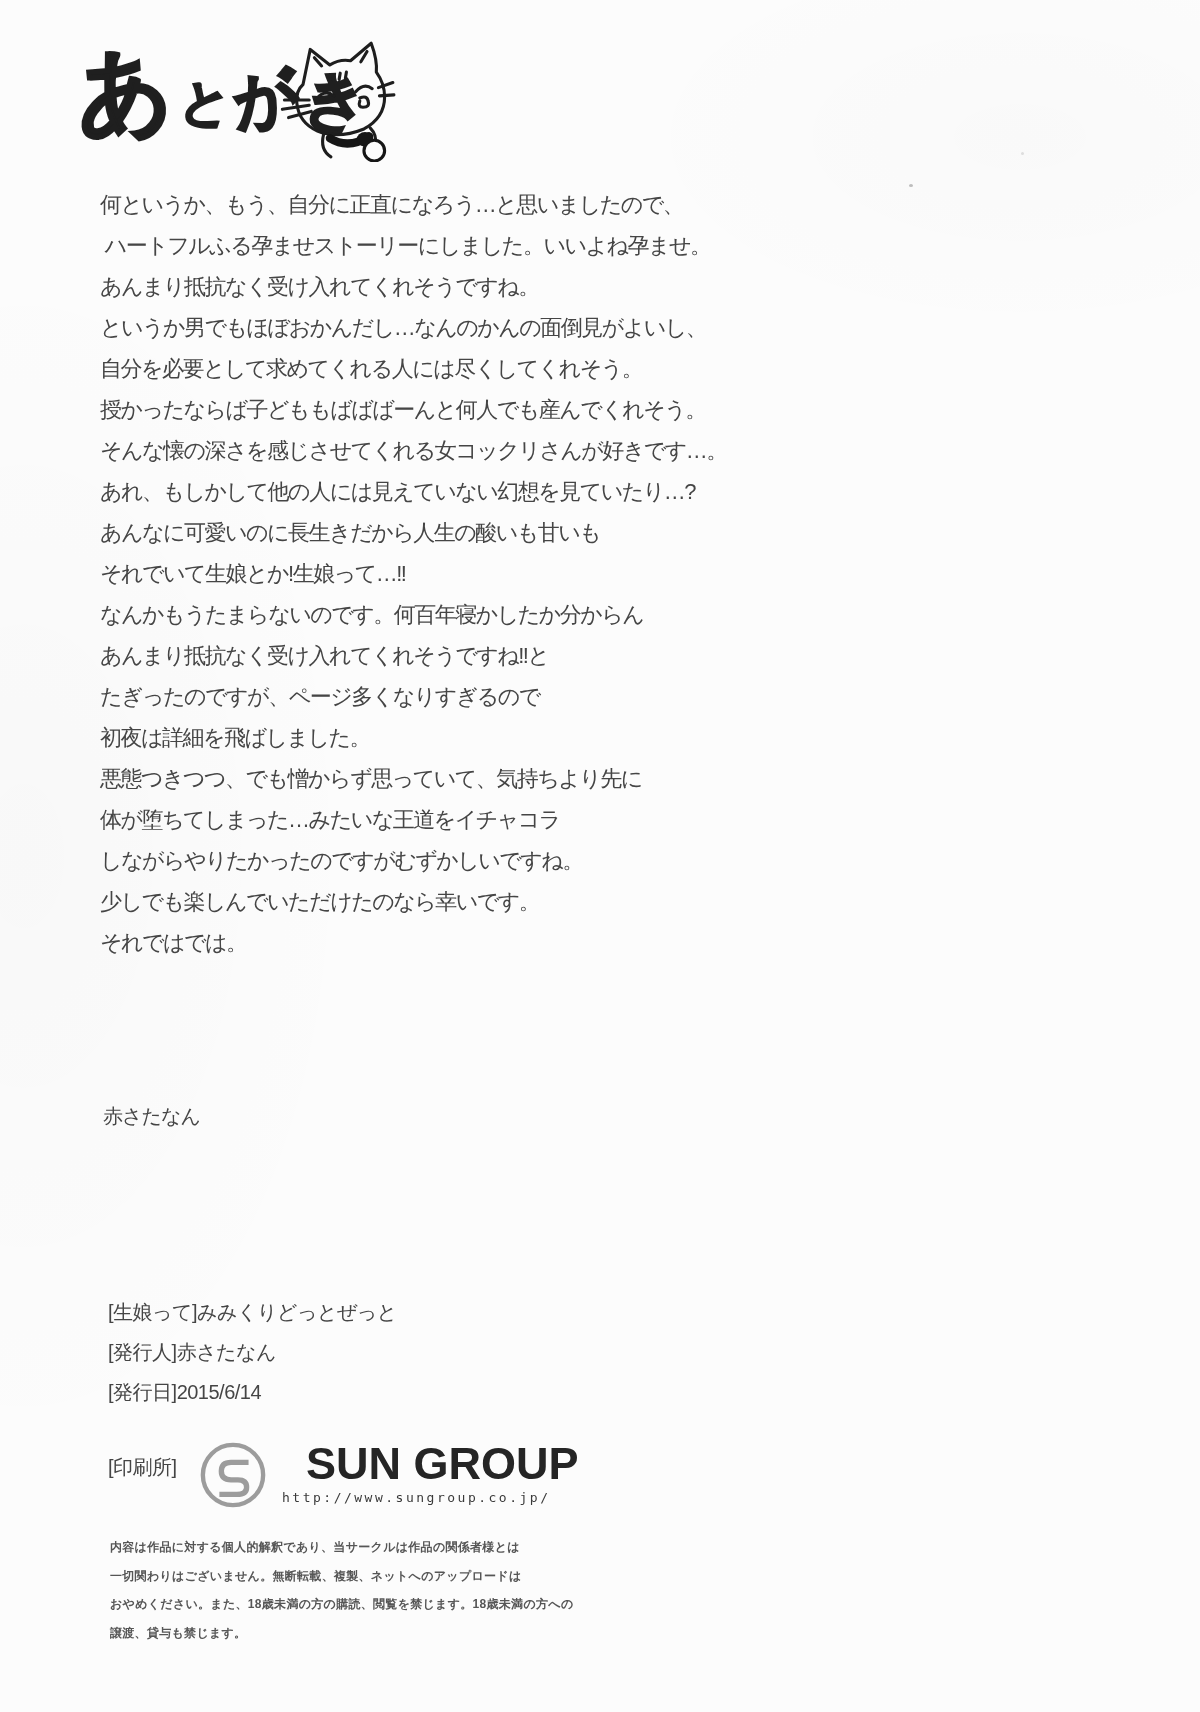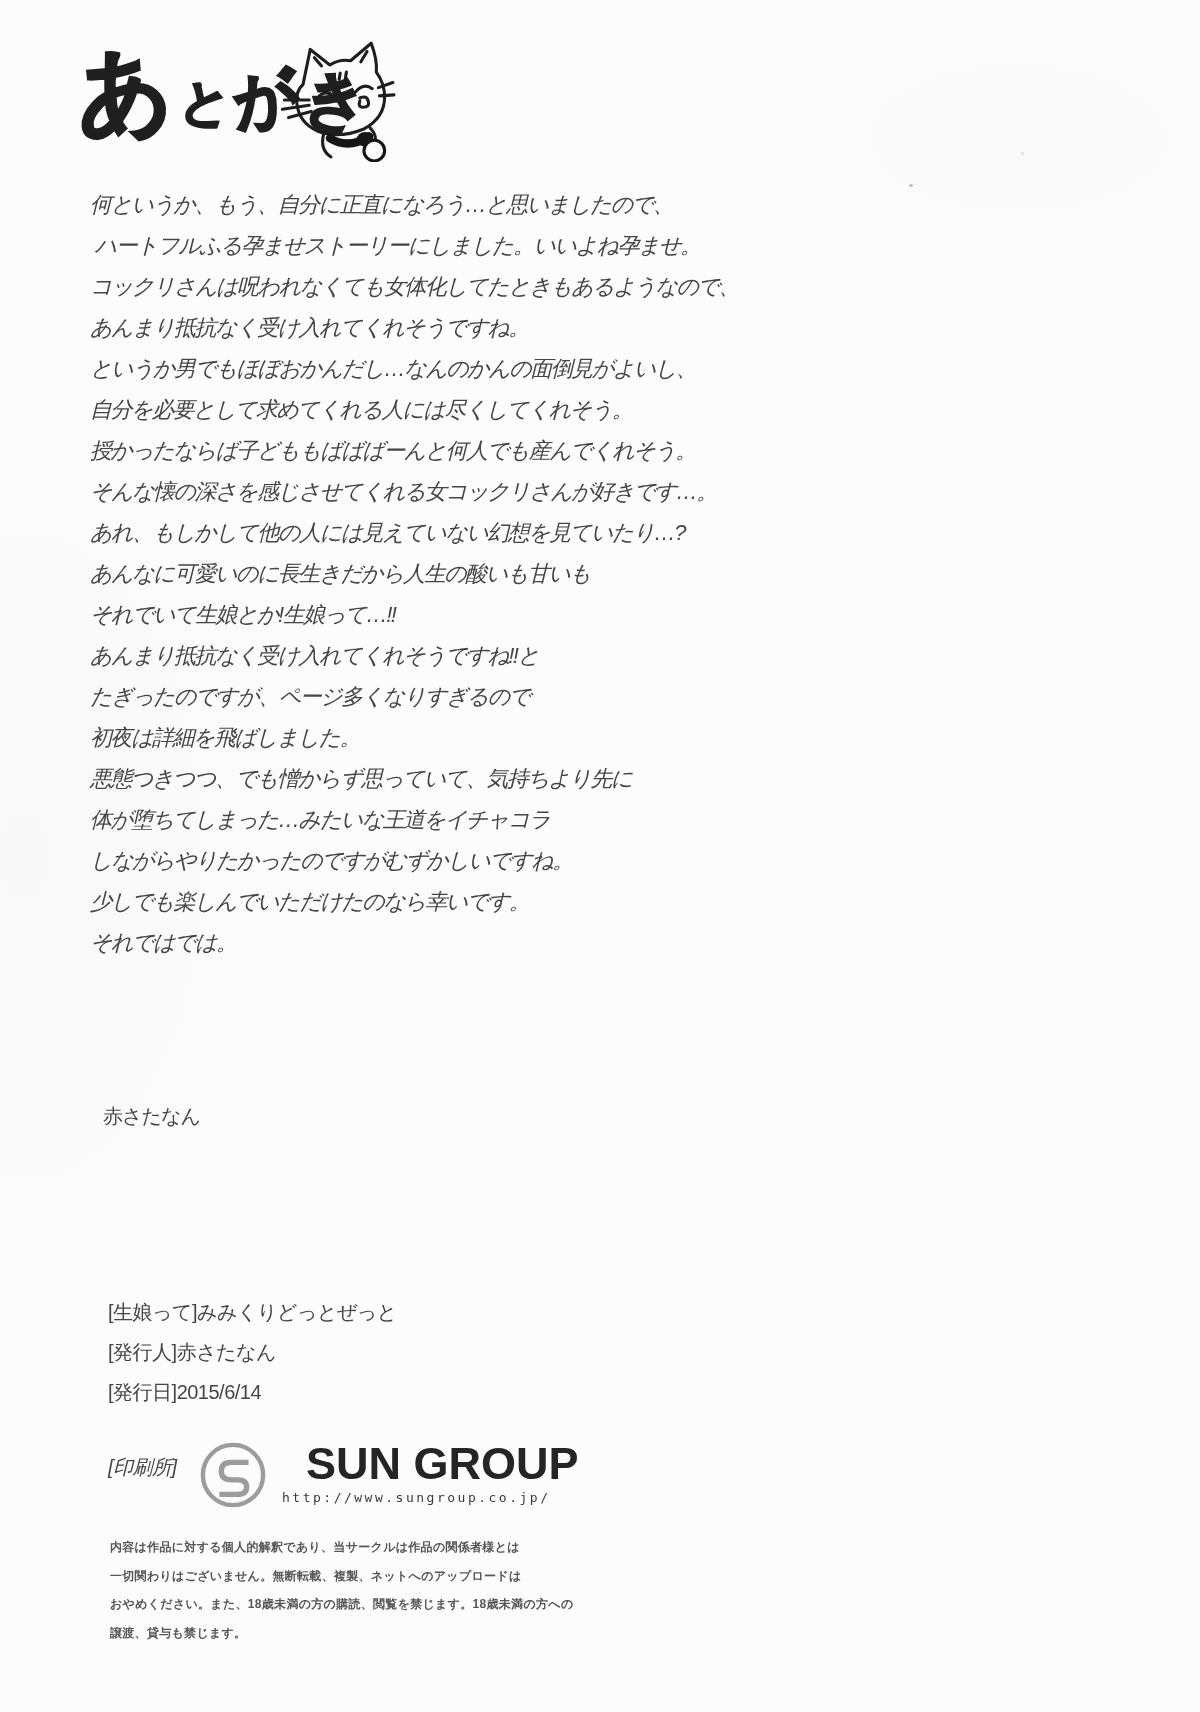--- a/index.html
+++ b/index.html
@@ -23,39 +23,38 @@
     font-weight:bold;line-height:1;
   }
   .title .ch{display:inline-block;-webkit-text-stroke:2.5px var(--ink-strong,#1f1f1f);}
   .ch-0{font-size:94px;transform:rotate(-5deg);}
   .ch-1{font-size:50px;margin:0 2px 10px 8px;transform:rotate(6deg);}
   .ch-2{font-size:64px;margin-bottom:8px;transform:rotate(-9deg);}
   .ch-3{font-size:64px;margin:0 0 6px 4px;transform:rotate(3deg);}
   .cat{position:absolute;left:272px;top:36px;}
   
   .afterword{
-    position:absolute;left:90px;top:184px;width:680px;
+    position:absolute;left:100px;top:184px;width:680px;
     font-size:22px;letter-spacing:-1.5px;line-height:41px;
     color:var(--ink,#454545);
-    font-style:italic;
   }
   .afterword-line{white-space:pre-wrap;height:41px;}
   .signature{
     position:absolute;left:103px;top:1103px;
     font-size:20px;letter-spacing:-1px;color:var(--ink,#454545);
   }
   
   .credits{
     position:absolute;left:108px;top:1292px;
     font-size:20px;line-height:40px;letter-spacing:-0.5px;
     color:var(--ink,#454545);
   }
   .credit-row{height:40px;}
   .printer-row{position:absolute;left:108px;top:1438px;width:500px;height:80px;}
-  .printer-label{position:absolute;left:0;top:16px;font-size:20px;letter-spacing:-0.5px;font-style:italic;}
+  .printer-label{position:absolute;left:0;top:16px;font-size:20px;letter-spacing:-0.5px;}
   .sun-logo{position:absolute;left:90px;top:2px;}
   .sun-name{
     position:absolute;left:162px;top:0;
     font-size:45px;font-weight:bold;letter-spacing:0px;
     color:#252525;font-family:"Liberation Sans",sans-serif;margin-left:36px;
   }
   .sun-url{
     position:absolute;left:174px;top:52px;
     font-size:13px;letter-spacing:2.5px;color:#3a3a3a;
     font-family:"DejaVu Sans Mono",monospace;
@@ -105,29 +104,29 @@
       </g>
       <path d="M56 99 Q74 110 94 97" stroke="#161616" stroke-width="8" fill="none" stroke-linecap="round"></path>
       <ellipse cx="90" cy="100" rx="8" ry="7" fill="#161616"></ellipse>
       <circle cx="99" cy="111" r="10" fill="#fcfcfc" stroke="#161616" stroke-width="3"></circle>
     </svg>
   </div>
 
   <div class="afterword">
       <div class="afterword-line">何というか、もう、自分に正直になろう…と思いましたので、</div>
       <div class="afterword-line"> ハートフルふる孕ませストーリーにしました。いいよね孕ませ。</div>
-      <div class="afterword-line">コックリさんは呪われなくても女体化してたときもあるようなので、</div>
       <div class="afterword-line">あんまり抵抗なく受け入れてくれそうですね。</div>
       <div class="afterword-line">というか男でもほぼおかんだし…なんのかんの面倒見がよいし、</div>
       <div class="afterword-line">自分を必要として求めてくれる人には尽くしてくれそう。</div>
       <div class="afterword-line">授かったならば子どももばばばーんと何人でも産んでくれそう。</div>
       <div class="afterword-line">そんな懐の深さを感じさせてくれる女コックリさんが好きです…。</div>
       <div class="afterword-line">あれ、もしかして他の人には見えていない幻想を見ていたり…?</div>
       <div class="afterword-line">あんなに可愛いのに長生きだから人生の酸いも甘いも</div>
       <div class="afterword-line">それでいて生娘とか!生娘って…!!</div>
+      <div class="afterword-line">なんかもうたまらないのです。何百年寝かしたか分からん</div>
       <div class="afterword-line">あんまり抵抗なく受け入れてくれそうですね!!と</div>
       <div class="afterword-line">たぎったのですが、ページ多くなりすぎるので</div>
       <div class="afterword-line">初夜は詳細を飛ばしました。</div>
       <div class="afterword-line">悪態つきつつ、でも憎からず思っていて、気持ちより先に</div>
       <div class="afterword-line">体が堕ちてしまった…みたいな王道をイチャコラ</div>
       <div class="afterword-line">しながらやりたかったのですがむずかしいですね。</div>
       <div class="afterword-line">少しでも楽しんでいただけたのなら幸いです。</div>
       <div class="afterword-line">それではでは。</div>
     </div>
 

